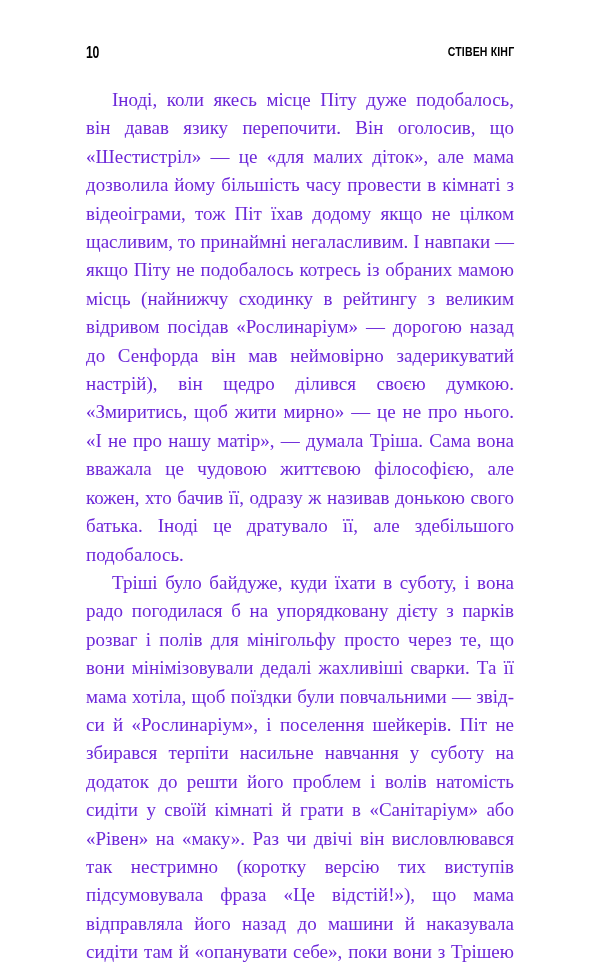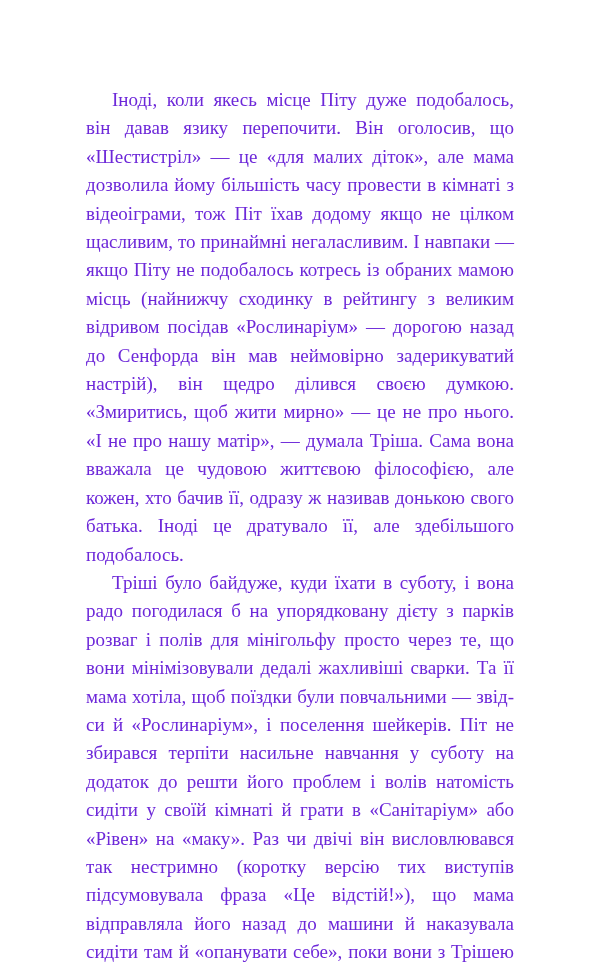--- a/index.html
+++ b/index.html
@@ -67,19 +67,23 @@
   }
   .body-text p:last-child {
     text-align: justify;
   }
 </style>
 </head>
 <body>
 
 <div class="page">
 
+  <div class="running-head">
+    <span class="folio">10</span>
+    <span class="author-name">СТІВЕН КІНГ</span>
+  </div>
 
   <div class="body-text">
     <p>Іноді, коли якесь місце Піту дуже подобалось, він давав язику перепочити. Він оголосив, що «Шести­стріл» — це «для малих діток», але мама дозволила йому більшість часу провести в кімнаті з відеоіграми, тож Піт їхав додому якщо не цілком щасливим, то принаймні негаласливим. І навпаки — якщо Піту не подобалось котресь із обраних мамою місць (най­нижчу сходинку в рейтингу з великим відривом по­сідав «Рослинаріум» — дорогою назад до Сенфорда він мав неймовірно задерикуватий настрій), він щед­ро ділився своєю думкою. «Змиритись, щоб жити мирно» — це не про нього. «І не про нашу матір», — думала Тріша. Сама вона вважала це чудовою жит­тєвою філософією, але кожен, хто бачив її, одразу ж називав донькою свого батька. Іноді це дратувало її, але здебільшого подобалось.</p>
     <p>Тріші було байдуже, куди їхати в суботу, і вона радо погодилася б на упорядковану дієту з парків розваг і полів для мінігольфу просто через те, що вони мінімізовували дедалі жахливіші сварки. Та її мама хотіла, щоб поїздки були повчальними — звід­си й «Рослинаріум», і поселення шейкерів. Піт не зби­рався терпіти насильне навчання у суботу на додаток до решти його проблем і волів натомість сидіти у сво­їй кімнаті й грати в «Санітаріум» або «Рівен» на «ма­ку». Раз чи двічі він висловлювався так нестримно (коротку версію тих виступів підсумовувала фраза «Це відстій!»), що мама відправляла його назад до машини й наказувала сидіти там й «опанувати себе», поки вони з Трішею не повернуться.</p>
   </div>
 
 </div>
 
 </body></html>

